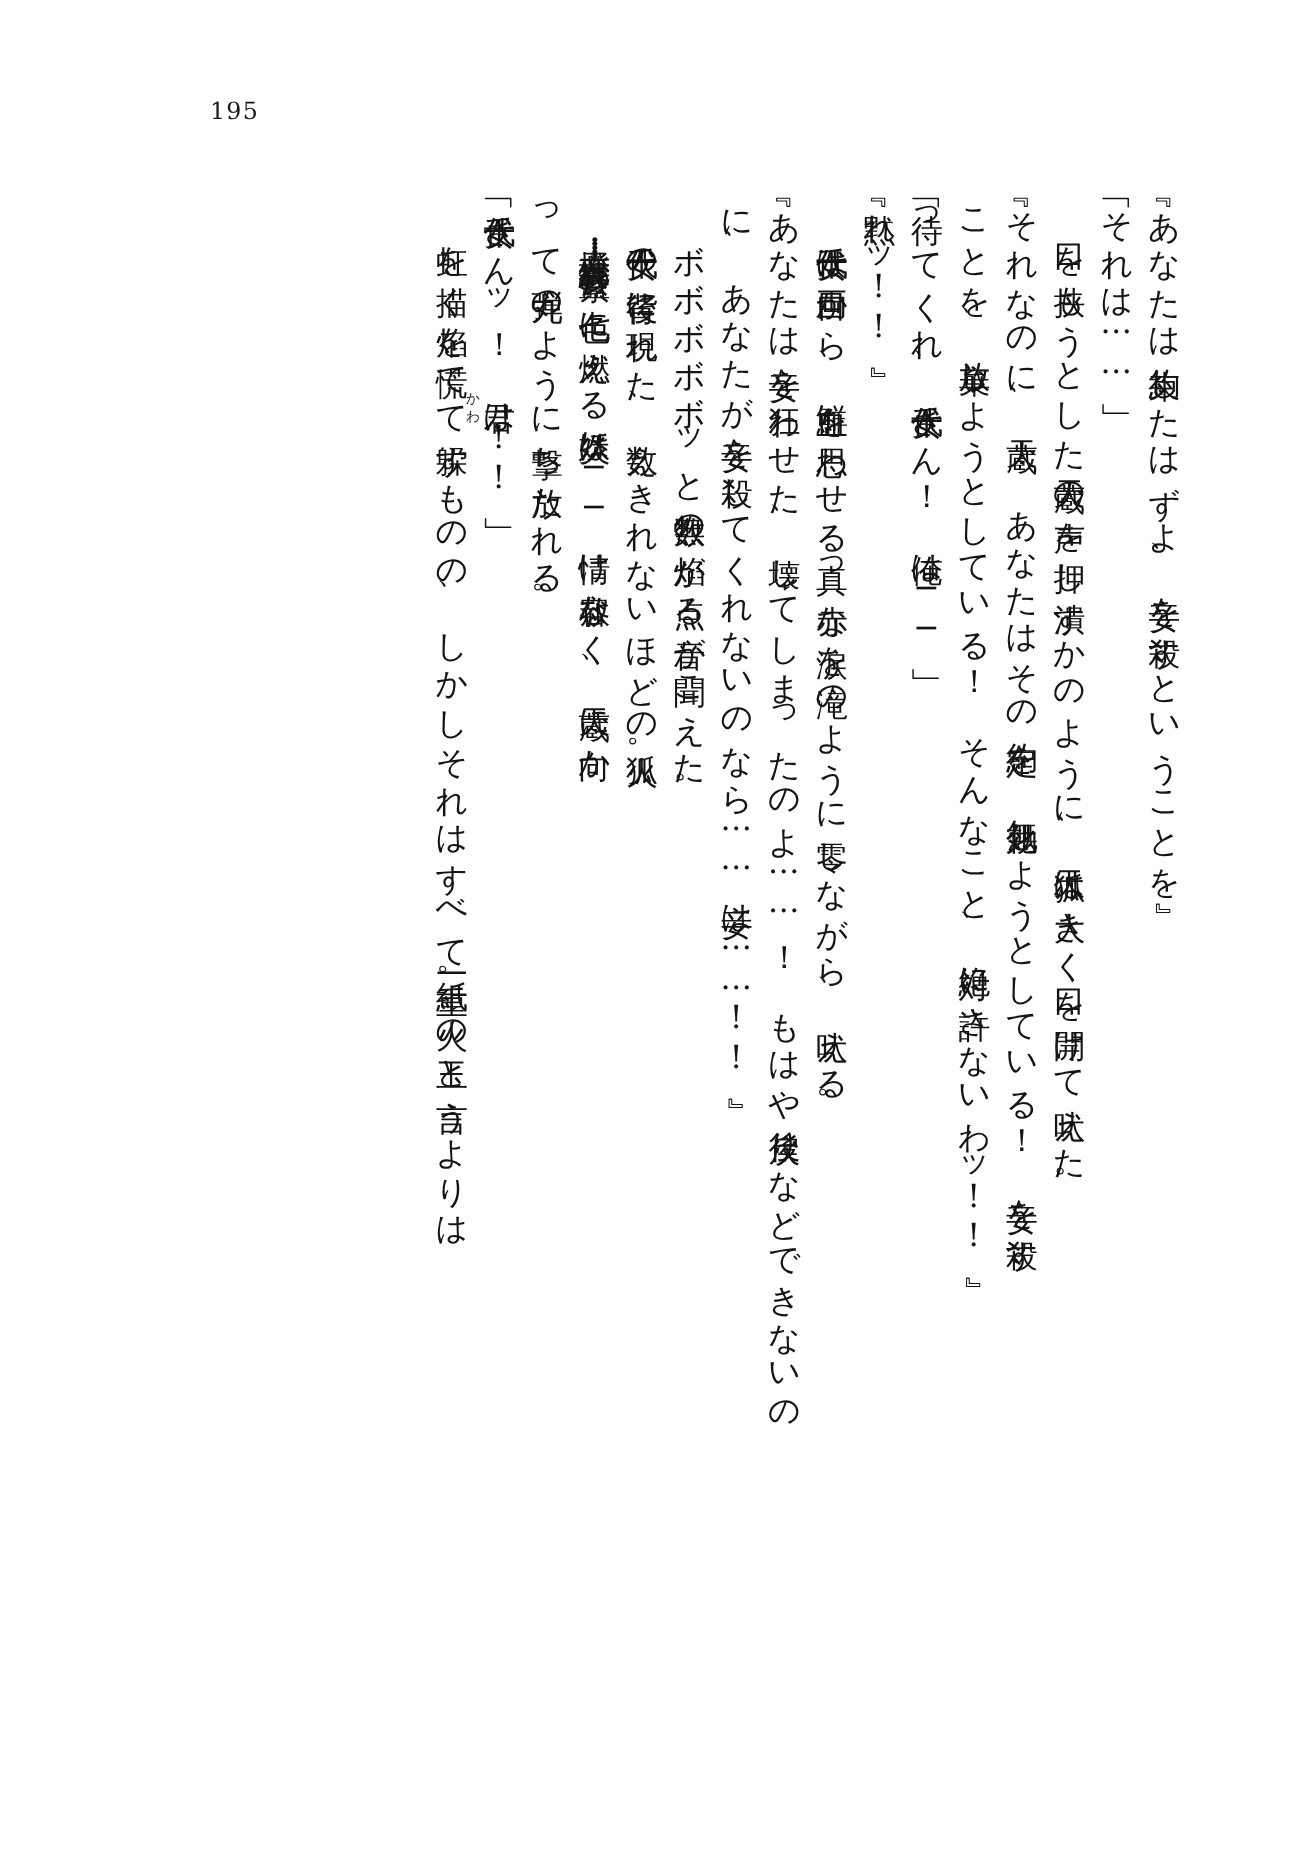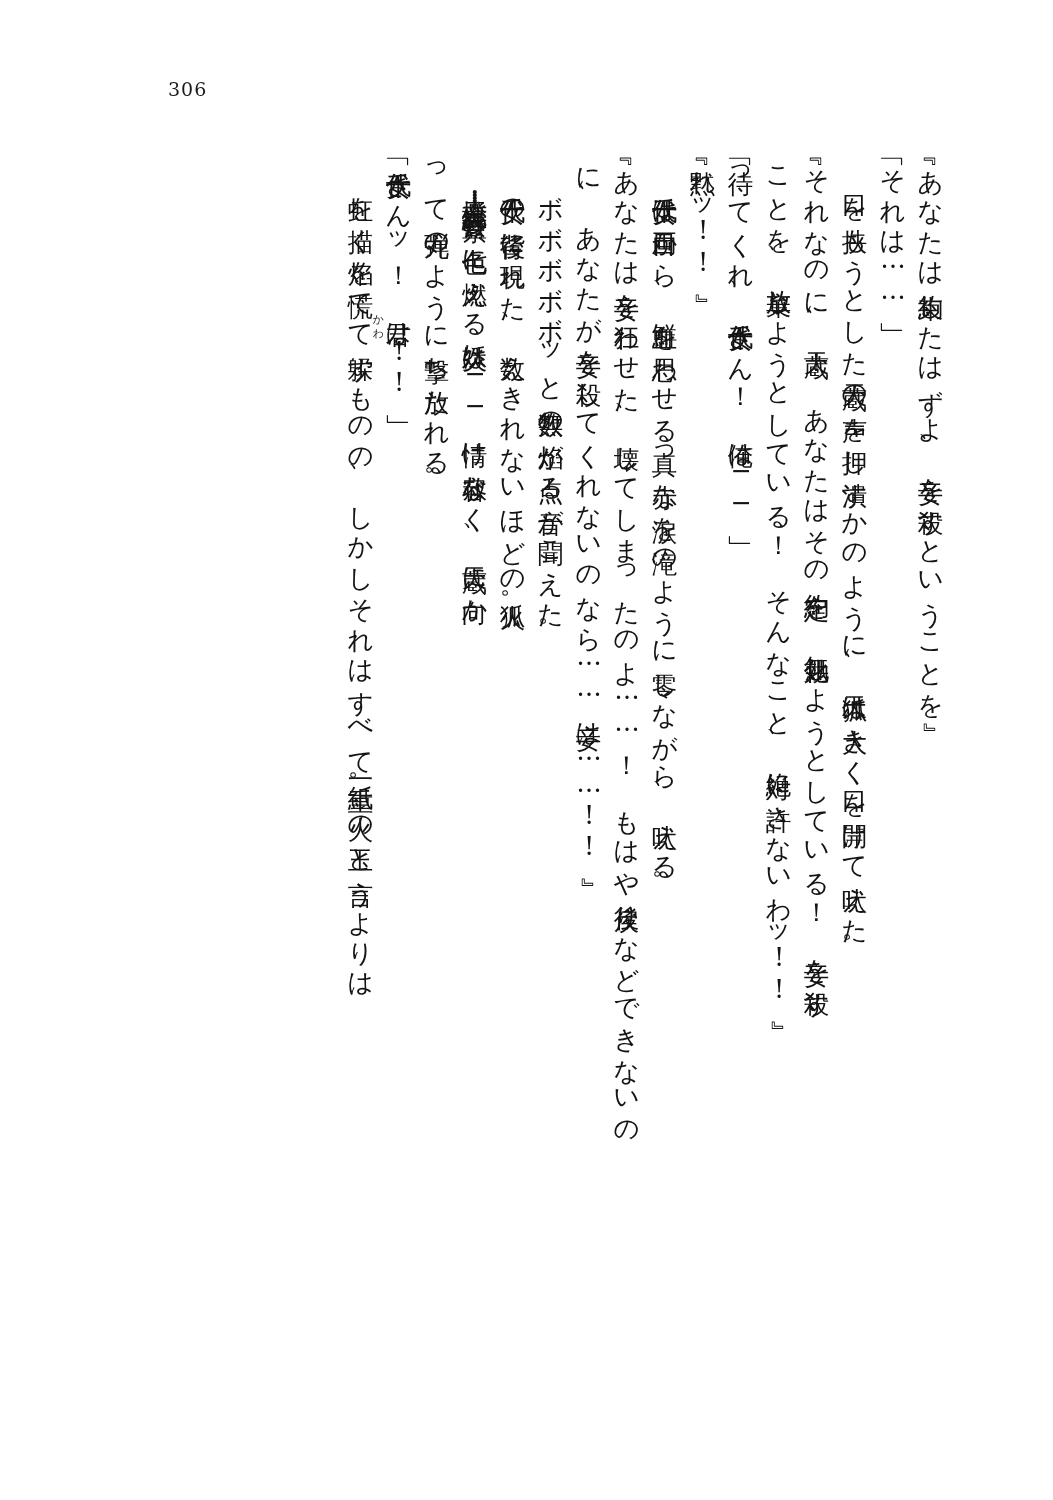--- a/index.html
+++ b/index.html
@@ -62,21 +62,21 @@
     writing-mode: vertical-rl;
     text-orientation: upright;
     color: #1a1a1a;
   }
 </style>
 </head>
 <body>
 
 <div class="page">
 
-  <div class="page-number">306</div>
+  <div class="page-number">195</div>
 
   <div class="vtext-area">
     <div class="vline">『あなたは約束したはずよ、妾を殺すということを』</div>
     <div class="vline">「それは……」</div>
     <div class="vline">　口を挟もうとした天蔵の声を押し潰すかのように、天狐は大きく口を開けて吠えた。</div>
     <div class="vline">『それなのに、天蔵！　あなたはその約定を、無効化しようとしている！　妾を殺す</div>
     <div class="vline">ことを、放棄しようとしている！　そんなこと、絶対に許さないわッ!!』</div>
     <div class="vline">「待ってくれ、千代女さん！　俺は──」</div>
     <div class="vline">『黙れッ!!』</div>
     <div class="vline">　千代女は両目から、鮮血を思わせる真っ赤な涙を滝のように零しながら、吠える。</div>

